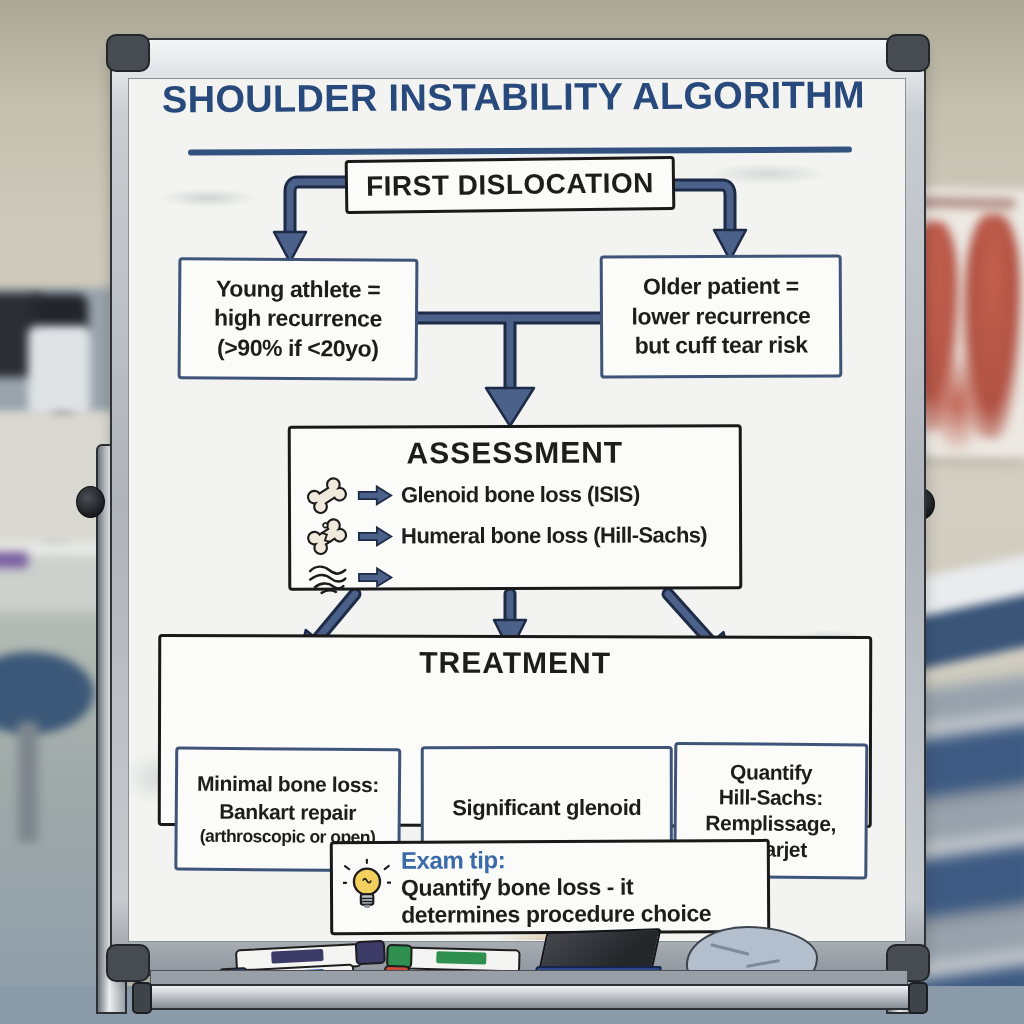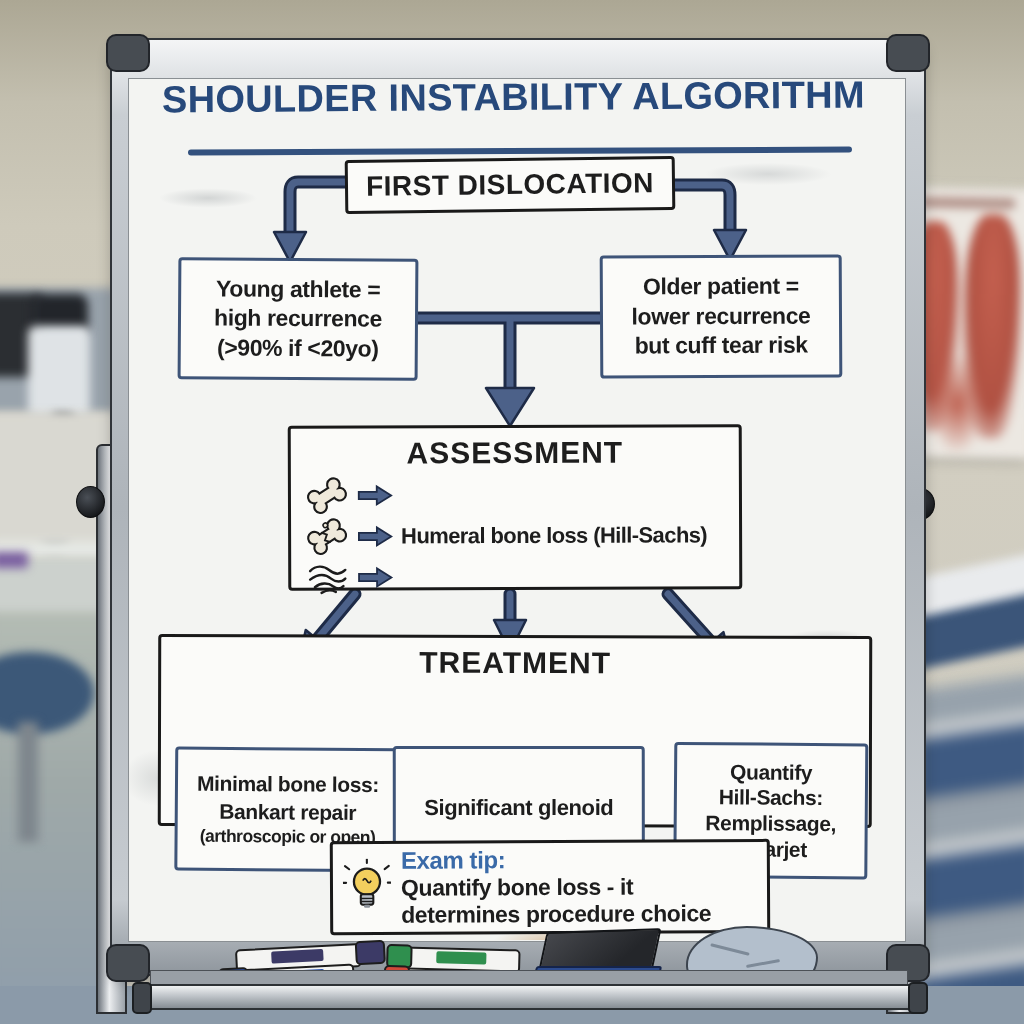--- a/index.html
+++ b/index.html
@@ -82,21 +82,21 @@
   .branch-l{left:28px;top:198px;width:240px;height:122px;transform:rotate(.4deg);}
   .branch-r{left:450px;top:195px;width:242px;height:123px;transform:rotate(-.3deg);}
   .assess{left:138px;top:365px;width:454px;height:165px;transform:rotate(-.2deg);padding:6px 0 0 14px;}
   .assess .hd{text-align:center;font-size:30px;font-weight:bold;letter-spacing:1px;margin:2px 0 4px 0;padding-right:14px;}
   .arow{display:flex;align-items:center;gap:8px;height:41px;}
   .arow .lbl{font-size:22px;font-weight:bold;letter-spacing:-.6px;white-space:nowrap;}
   .treat{left:8px;top:575px;width:714px;height:192px;transform:rotate(.15deg);}
   .treat .hd{text-align:center;font-size:30px;font-weight:bold;letter-spacing:1px;margin-top:8px;}
   .topt{position:absolute;display:flex;flex-direction:column;align-items:center;justify-content:center;font-weight:bold;line-height:1.3;letter-spacing:-.4px;}
   .topt1{left:14px;top:110px;width:226px;height:124px;font-size:21px;transform:rotate(.3deg);}
-  .topt2{left:232px;top:108px;width:252px;height:124px;font-size:22px;transform:rotate(-.2deg);}
+  .topt2{left:260px;top:108px;width:252px;height:124px;font-size:22px;transform:rotate(-.2deg);}
   .topt3{left:513px;top:104px;width:194px;height:136px;font-size:21px;line-height:1.22;transform:rotate(.3deg);}
   .small-line{font-size:17.5px;letter-spacing:-.5px;}
   .tip{left:180px;top:780px;width:440px;height:94px;transform:rotate(-.3deg);display:flex;align-items:center;padding:4px 8px 4px 10px;}
   .tip-text{margin-left:10px;font-size:23px;font-weight:bold;line-height:1.18;letter-spacing:-.4px;}
   .tip-label{color:#3a6aa8;font-size:24px;}
 </style>
 </head>
 <body>
 
 <div id="canvas">
@@ -217,20 +217,21 @@
                 <circle cx="10" cy="26" r="5.5"></circle>
               <circle cx="34" cy="14" r="5.5"></circle>
                 <circle cx="34" cy="26" r="5.5"></circle>
               <rect x="10" y="15" width="24" height="10" rx="4"></rect>
             </g>
           </g>
         </svg>
         <svg width="36" height="24" viewBox="0 0 40 26">
           <polygon points="2,9 22,9 22,3 38,13 22,23 22,17 2,17" fill="#4c6189" stroke="#1e2b47" stroke-width="2"></polygon>
         </svg>
+        <span class="lbl">Glenoid bone loss (ISIS)</span>
       </div>
       <div class="arow">
         <svg width="44" height="38" viewBox="0 0 44 40">
           <g transform="rotate(-33 22 20)">
             <g stroke="#1b1b1b" stroke-width="4.5" fill="#efe9db">
               <circle cx="10" cy="14" r="5.5"></circle>
                 <circle cx="10" cy="26" r="5.5"></circle>
               <circle cx="34" cy="14" r="5.5"></circle>
                 <circle cx="34" cy="26" r="5.5"></circle>
               <rect x="10" y="15" width="24" height="10" rx="4"></rect>

